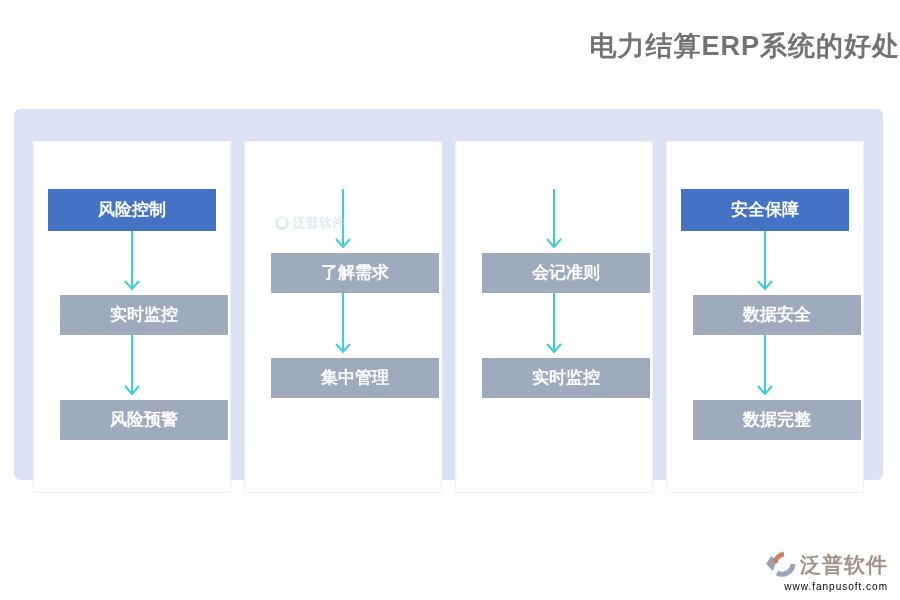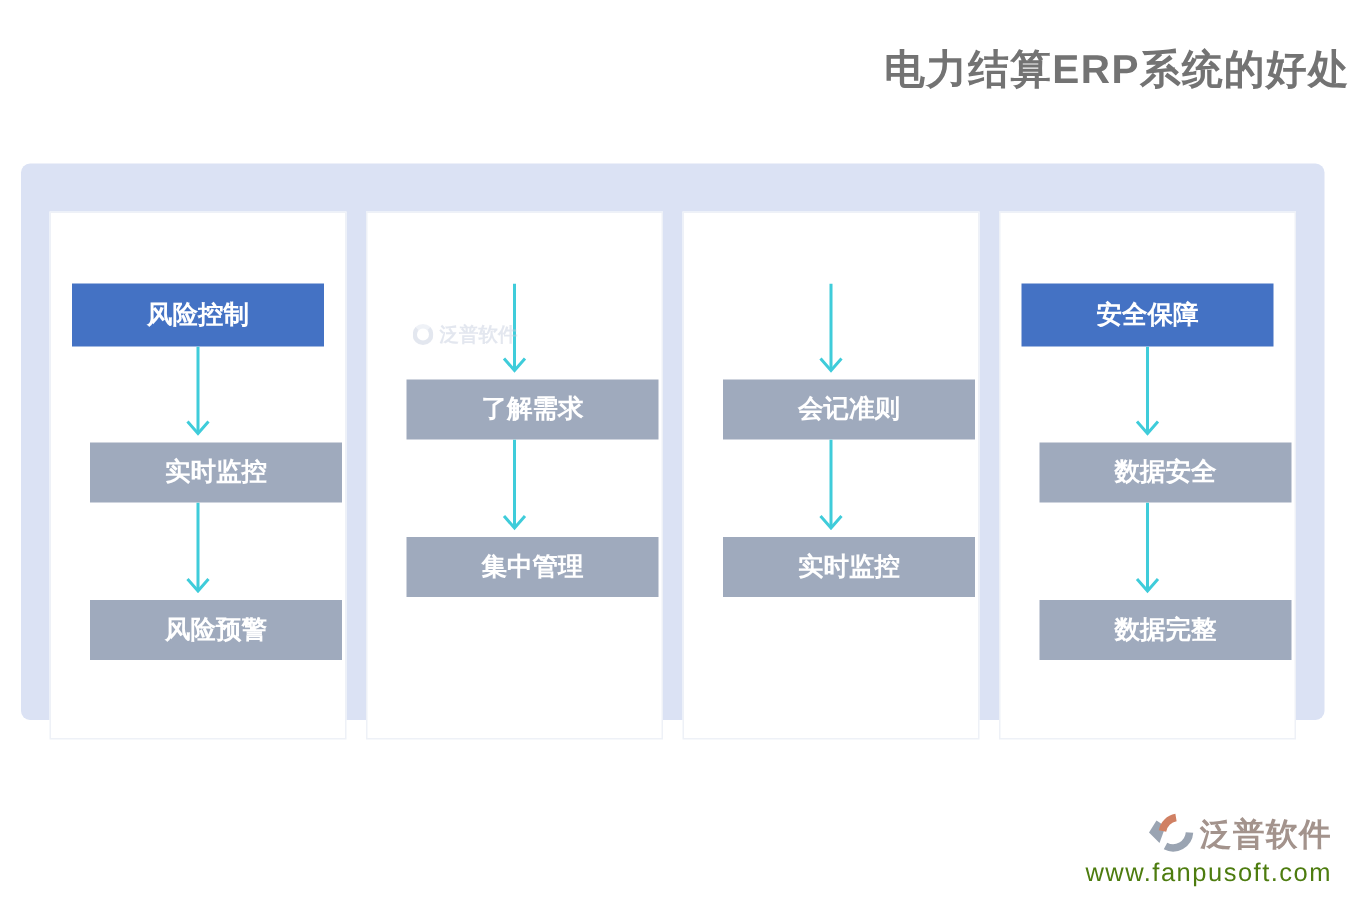--- a/index.html
+++ b/index.html
@@ -92,22 +92,22 @@
     justify-content: flex-end;
     gap: 4px;
   }
   .logo-text {
     font-size: 21px;
     font-weight: bold;
     color: #a3938c;
     letter-spacing: 1px;
   }
   .logo-url {
-    font-size: 17px;
-    color: #4d7c0f;
+    font-size: 10px;
+    color: #000000;
     letter-spacing: 1px;
     margin-top: 1px;
     text-align: right;
   }
 </style>
 </head>
 <body>
 
 <div class="title">电力结算ERP系统的好处</div>
 

